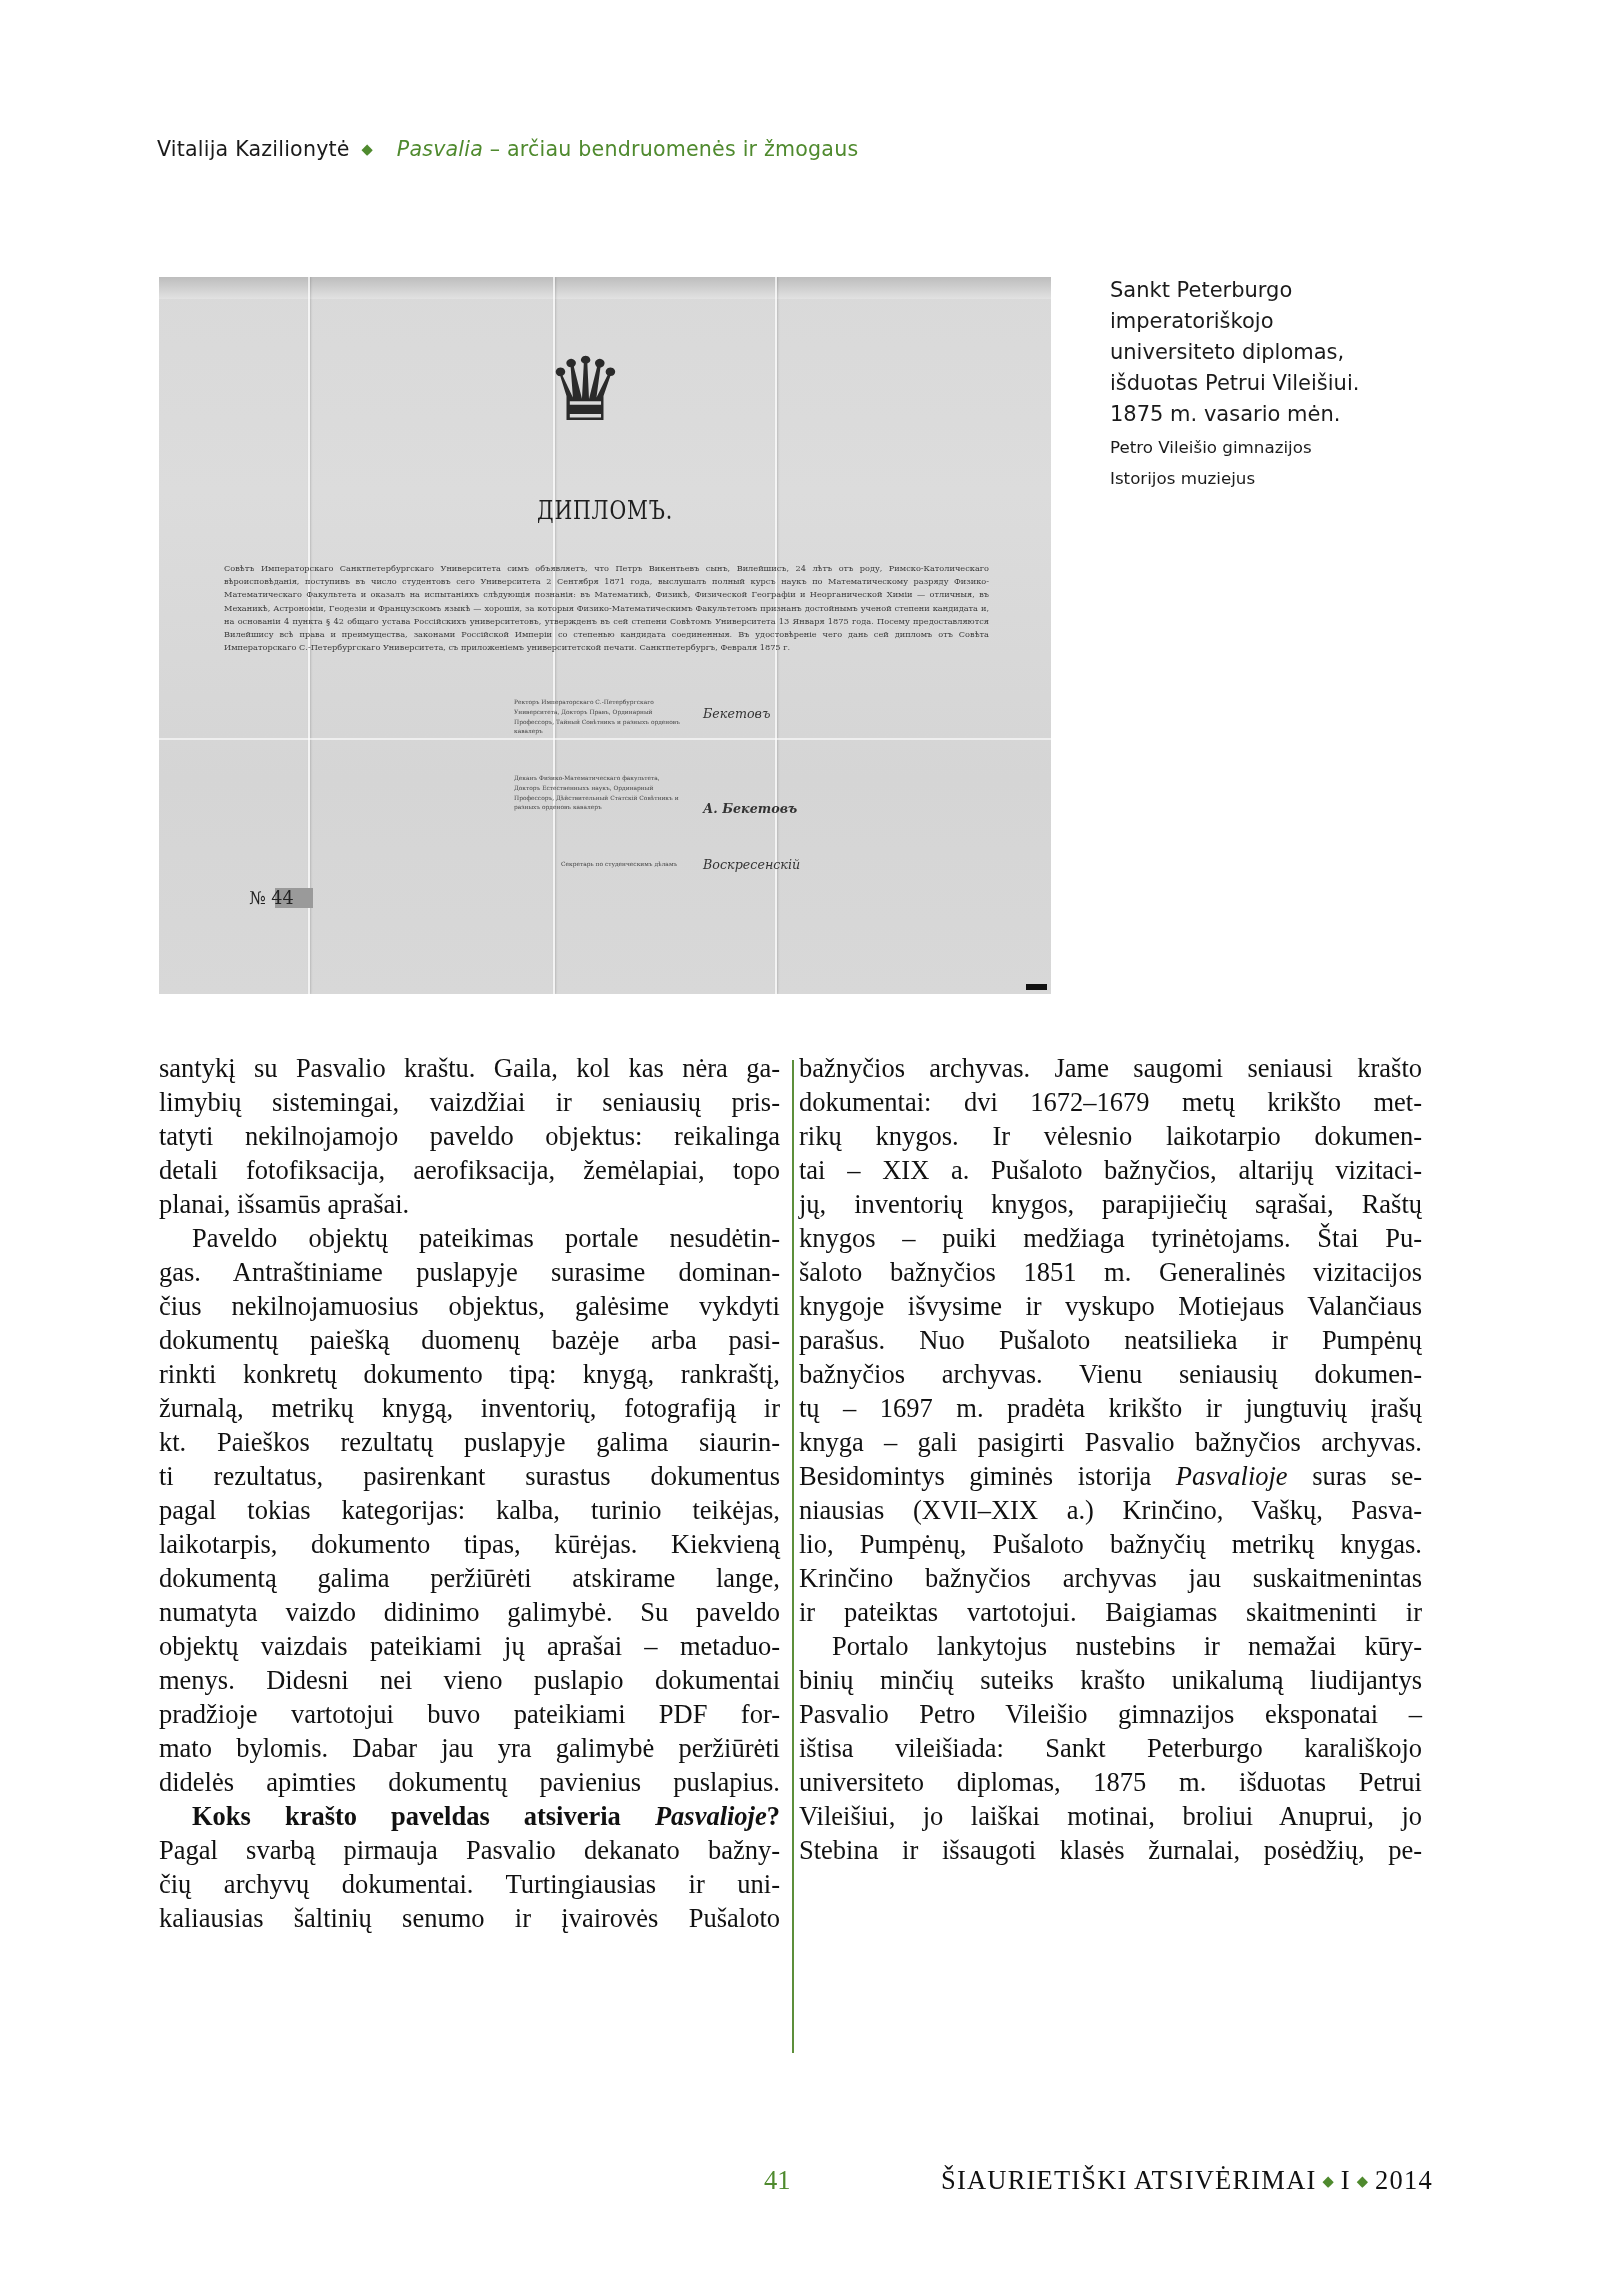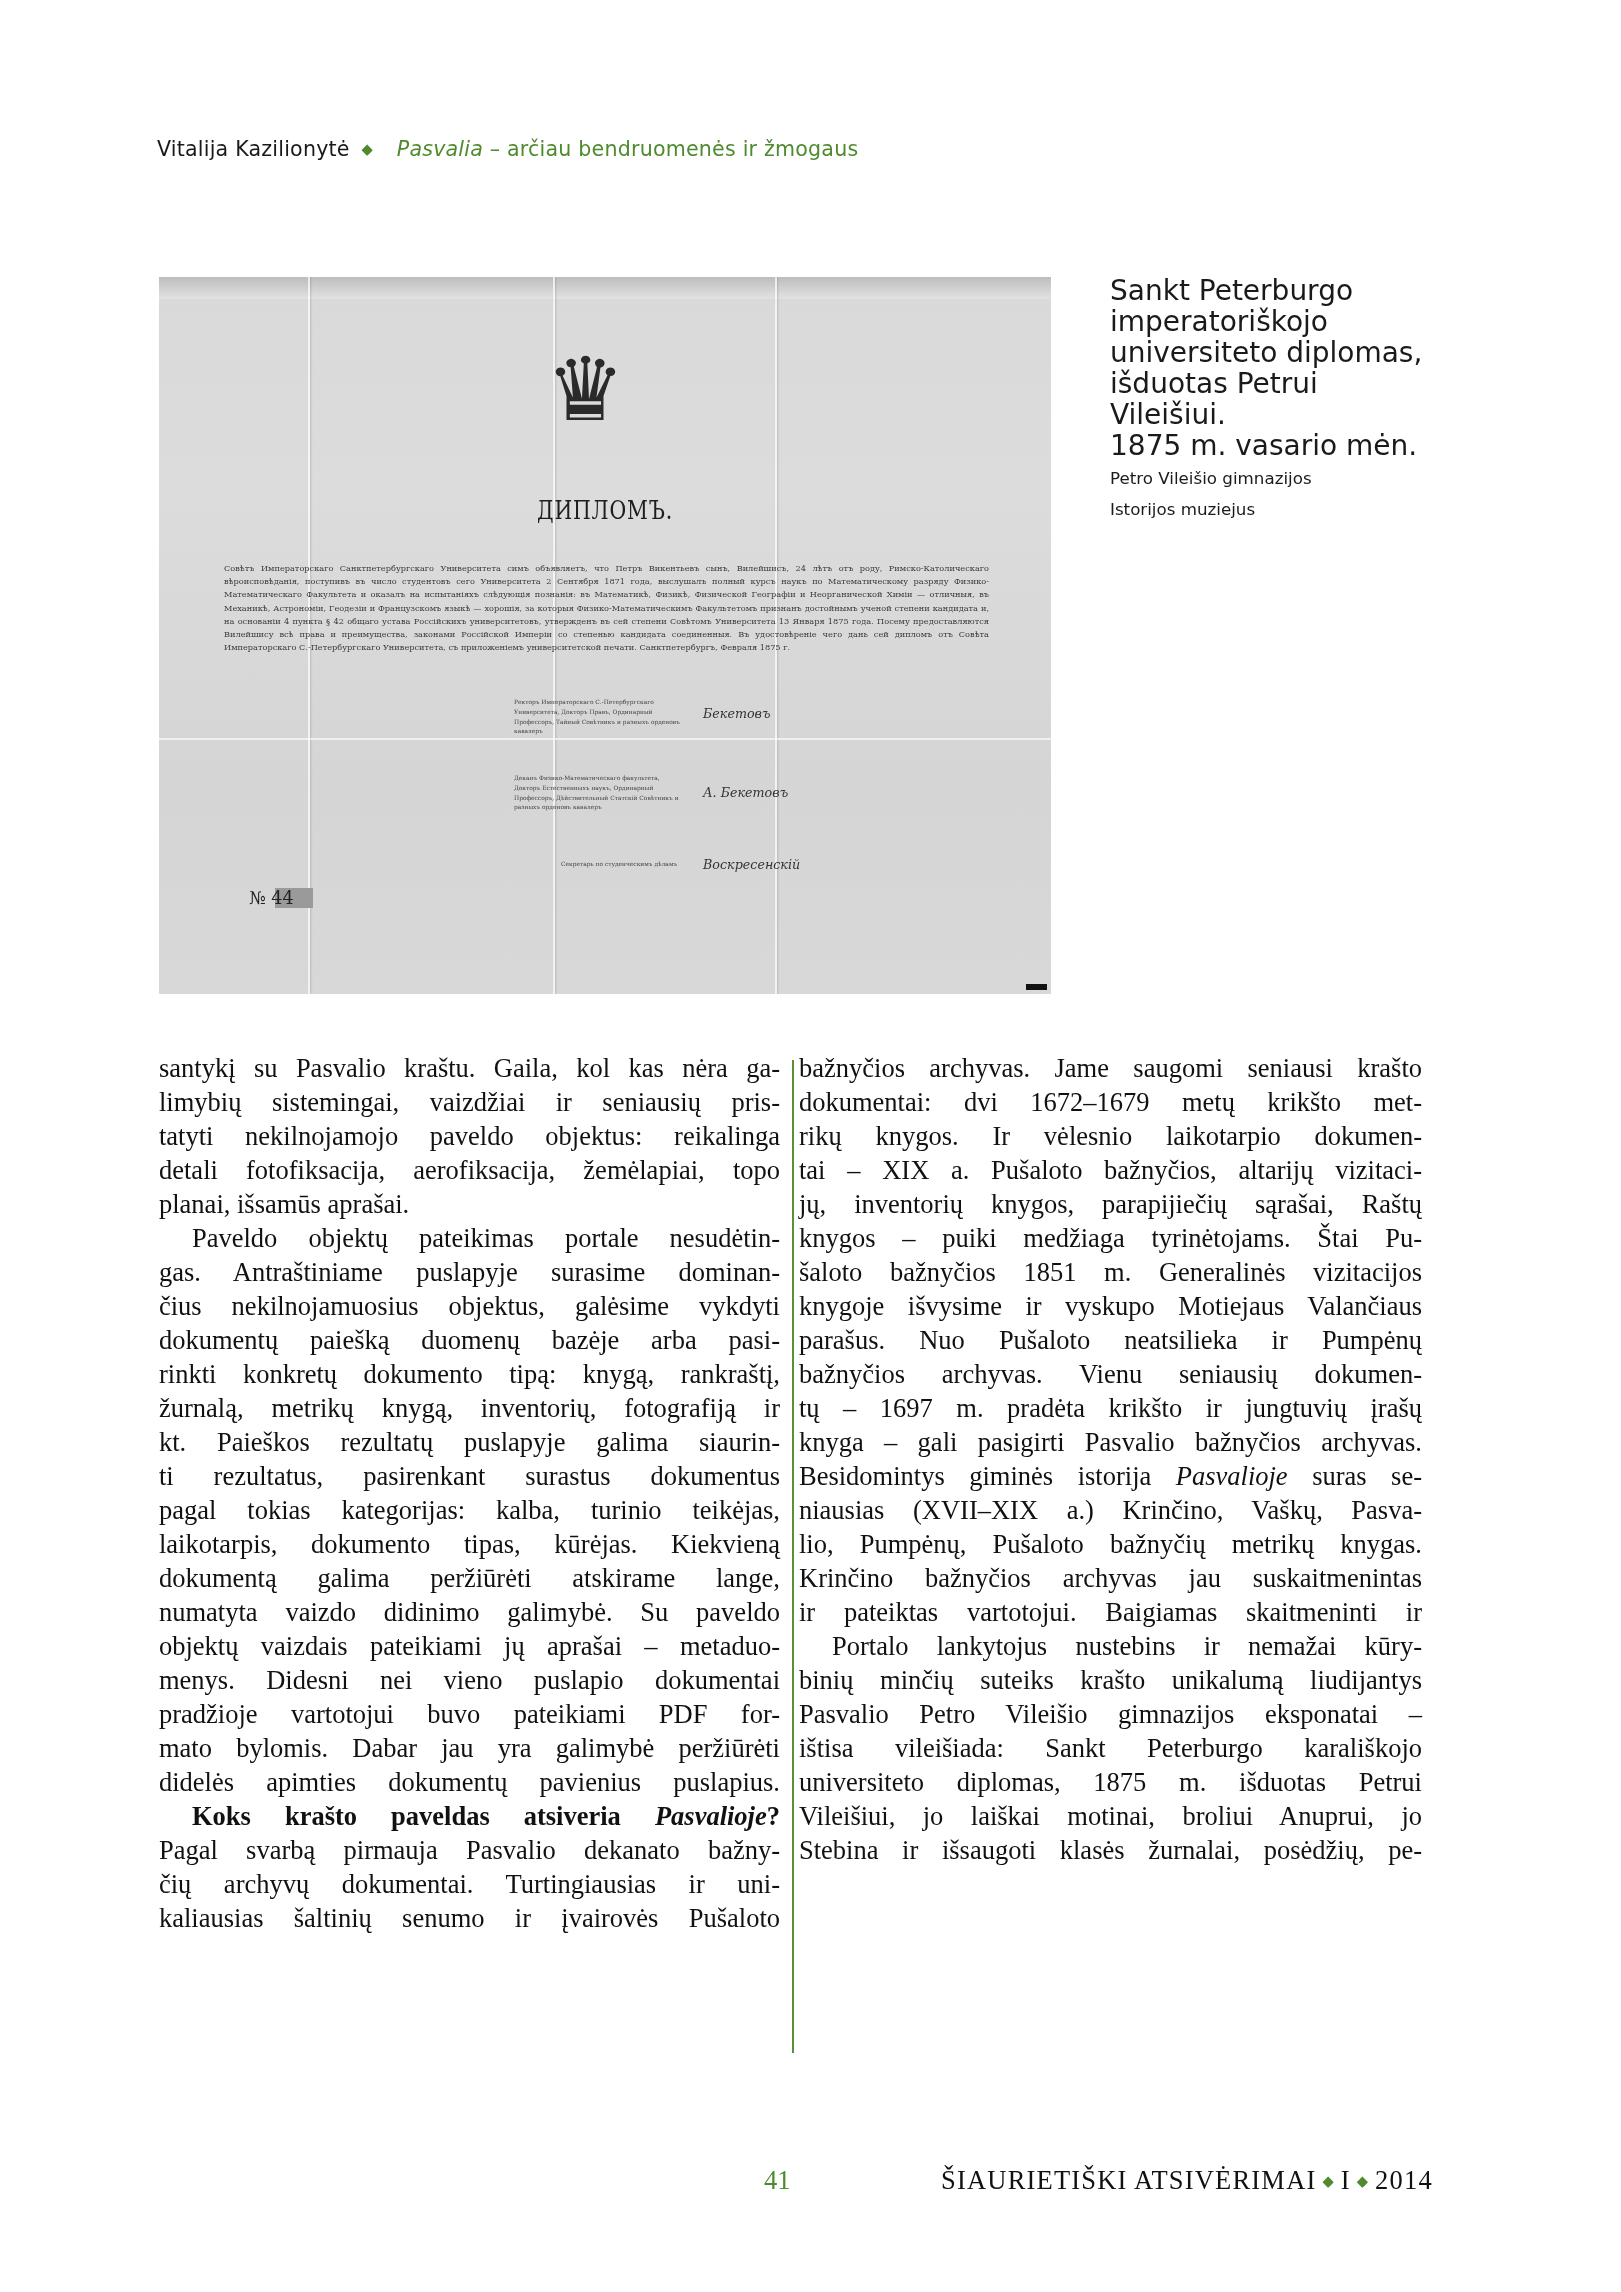--- a/index.html
+++ b/index.html
@@ -46,21 +46,21 @@
   .photo .number-mark {
     position: absolute; left: 90px; top: 611px; font-family: "DejaVu Serif", serif; font-size: 17.6px; color: #222;
     padding: 0 19.6px 0 0; background: linear-gradient(90deg, transparent 40%, #9a9a9a 40%);
   }
   .photo .scale-mark { position: absolute; right: 3.9px; bottom: 3.9px; width: 21.6px; height: 5.9px; background: #111; }
 
   .caption {
     position: absolute; left: 1110px; top: 275px; width: 314px;
     font-family: "DejaVu Sans", sans-serif; color: #1a1a1a;
   }
-  .caption .main { font-size: 28px; line-height: 31px; }
+  .caption .main { font-size: 21px; line-height: 31px; }
   .caption .credit { font-size: 16.7px; line-height: 31px; margin-top: 2px; }
 
   
   .column {
     position: absolute; top: 1051px; width: 621px;
     font-family: "Liberation Serif", serif; font-size: 26.5px; line-height: 34px;
     color: #111; text-align: justify; hyphens: manual;
   }
   .col-left { left: 159px; }
   .col-right { left: 799px; width: 623px; }
@@ -89,21 +89,21 @@
   <div class="fold-v" style="left:149px"></div>
   <div class="fold-v" style="left:394px"></div>
   <div class="fold-v" style="left:616px"></div>
   <div class="fold-h" style="top:461px"></div>
   <div class="eagle">♛</div>
   <div class="heading">ДИПЛОМЪ.</div>
   <div class="body-text">Совѣтъ Императорскаго Санктпетербургскаго Университета симъ объявляетъ, что Петръ Викентьевъ сынъ, Вилейшисъ, 24 лѣтъ отъ роду, Римско-Католическаго вѣроисповѣданія, поступивъ въ число студентовъ сего Университета 2 Сентября 1871 года, выслушалъ полный курсъ наукъ по Математическому разряду Физико-Математическаго Факультета и оказалъ на испытаніяхъ слѣдующія познанія: въ Математикѣ, Физикѣ, Физической Географіи и Неорганической Химіи — отличныя, въ Механикѣ, Астрономіи, Геодезіи и Французскомъ языкѣ — хорошія, за которыя Физико-Математическимъ Факультетомъ признанъ достойнымъ ученой степени кандидата и, на основаніи 4 пункта § 42 общаго устава Россійскихъ университетовъ, утвержденъ въ сей степени Совѣтомъ Университета 13 Января 1875 года. Посему предоставляются Вилейшису всѣ права и преимущества, законами Россійской Имперіи со степенью кандидата соединенныя. Въ удостовѣреніе чего дань сей дипломъ отъ Совѣта Императорскаго С.-Петербургскаго Университета, съ приложеніемъ университетской печати. Санктпетербургъ, Февраля 1875 г.</div>
   <div class="sig-block" style="left:355px; top:421px; width:167px;">Ректоръ Императорскаго С.-Петербургскаго Университета, Докторъ Правъ, Ординарный Профессоръ, Тайный Совѣтникъ и разныхъ орденовъ кавалеръ</div>
   <div class="sig" style="left:544px; top:429px;">Бекетовъ</div>
   <div class="sig-block" style="left:355px; top:497px; width:167px;">Деканъ Физико-Математическаго факультета, Докторъ Естественныхъ наукъ, Ординарный Профессоръ, Дѣйствительный Статскій Совѣтникъ и разныхъ орденовъ кавалеръ</div>
-  <div class="sig" style="left:544px; top:508px;">А. Бекетовъ</div>
+  <div class="sig" style="left:544px; top:524px;font-weight:bold;">А. Бекетовъ</div>
   <div class="sig-block" style="left:402px; top:583px; width:137px;">Секретарь по студенческимъ дѣламъ</div>
   <div class="sig" style="left:544px; top:580px;">Воскресенскій</div>
   <div class="number-mark">№ 44</div>
   <div class="scale-mark"></div>
 </div>
 
 <div class="caption">
   <div class="main">
     <div>Sankt Peterburgo</div>
     <div>imperatoriškojo</div>

